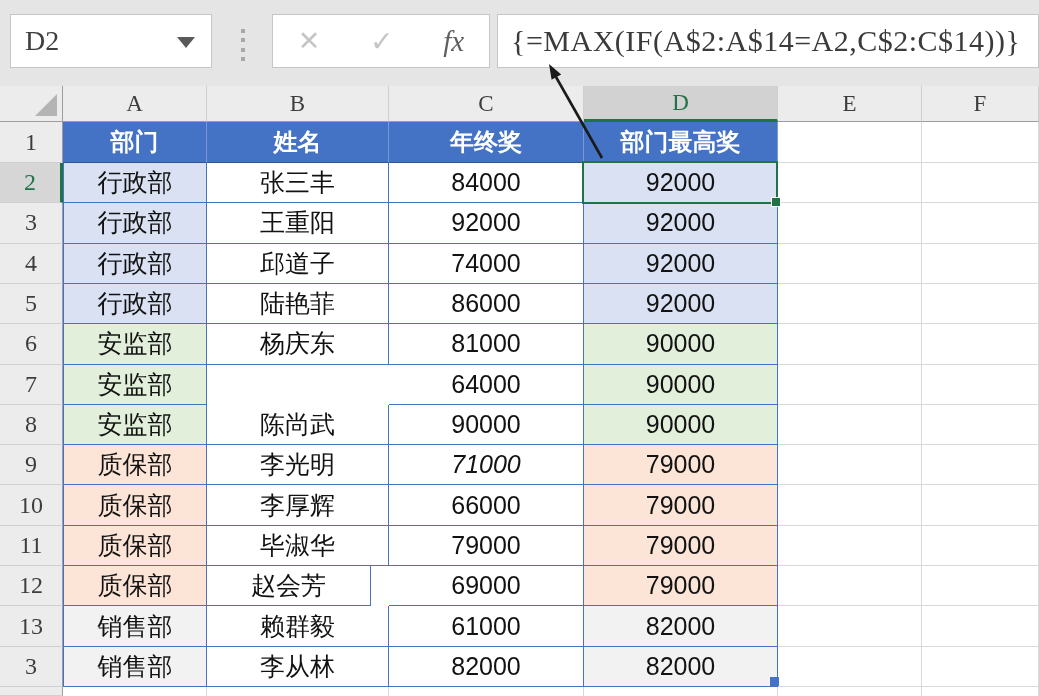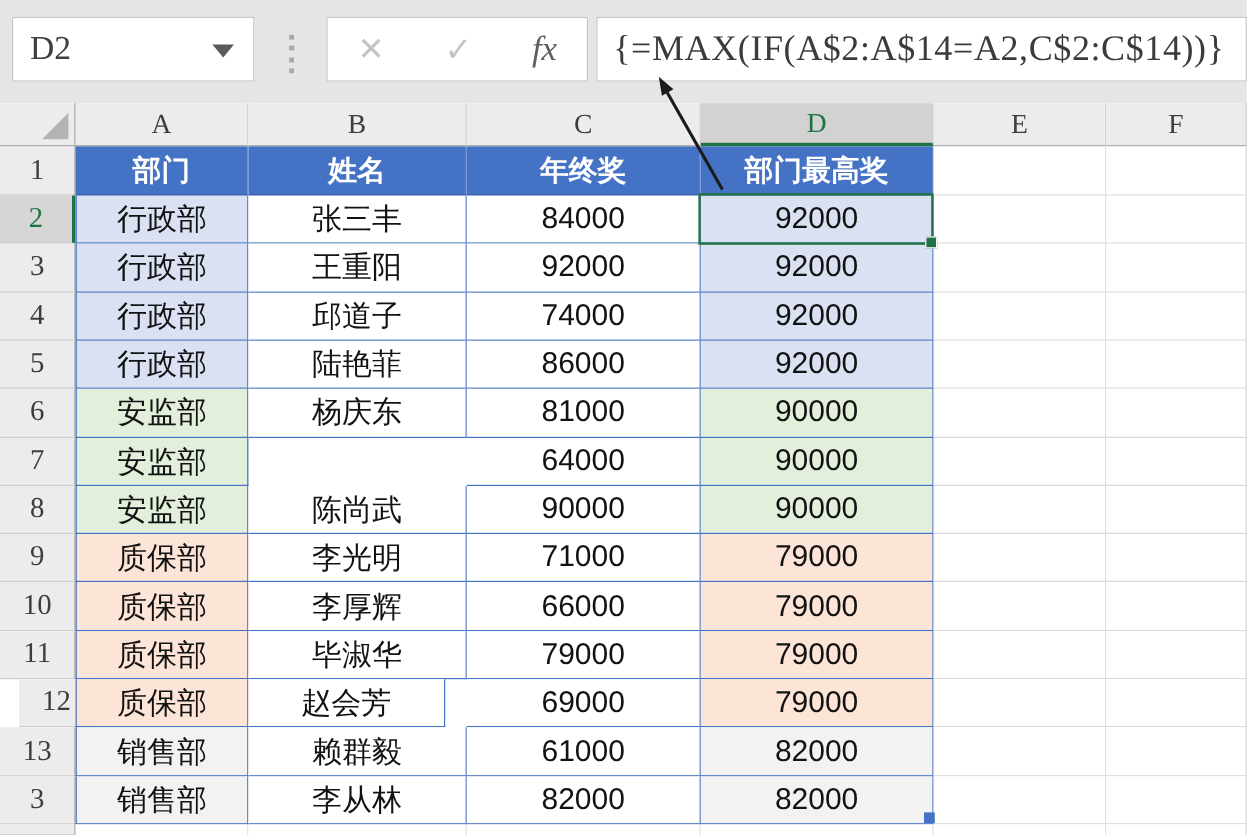--- a/index.html
+++ b/index.html
@@ -128,21 +128,21 @@
     <div class="hd rowhd sel" style="left: 0px; top: 77px; width: 63px; height: 40.31px;">2</div>
     <div class="hd rowhd" style="left: 0px; top: 117.31px; width: 63px; height: 40.31px;">3</div>
     <div class="hd rowhd" style="left: 0px; top: 157.62px; width: 63px; height: 40.31px;">4</div>
     <div class="hd rowhd" style="left: 0px; top: 197.93px; width: 63px; height: 40.31px;">5</div>
     <div class="hd rowhd" style="left: 0px; top: 238.24px; width: 63px; height: 40.31px;">6</div>
     <div class="hd rowhd" style="left: 0px; top: 278.55px; width: 63px; height: 40.31px;">7</div>
     <div class="hd rowhd" style="left: 0px; top: 318.86px; width: 63px; height: 40.31px;">8</div>
     <div class="hd rowhd" style="left: 0px; top: 359.17px; width: 63px; height: 40.31px;">9</div>
     <div class="hd rowhd" style="left: 0px; top: 399.48px; width: 63px; height: 40.31px;">10</div>
     <div class="hd rowhd" style="left: 0px; top: 439.79px; width: 63px; height: 40.31px;">11</div>
-    <div class="hd rowhd" style="left: 16px; top: 480.1px; width: 63px; height: 40.31px;">12</div>
+    <div class="hd rowhd" style="left: 0px; top: 480.1px; width: 63px; height: 40.31px;">12</div>
     <div class="hd rowhd" style="left: 0px; top: 520.41px; width: 63px; height: 40.31px;">13</div>
     <div class="hd rowhd" style="left: 0px; top: 560.72px; width: 63px; height: 40.31px;">3</div>
     <div class="hd rowhd" style="left: 0px; top: 601.03px; width: 63px; height: 8.97px;"></div>
     <div class="cell hdr1" style="left: 207px; top: 36px; width: 182px; height: 41px;">姓名</div>
     <div class="cell hdr1 first" style="left: 63px; top: 36px; width: 144px; height: 41px;">部门</div>
     <div class="cell hdr1" style="left: 389px; top: 36px; width: 195px; height: 41px;">年终奖</div>
     <div class="cell hdr1" style="left: 584px; top: 36px; width: 194px; height: 41px;">部门最高奖</div>
     <div class="cell plain" style="left: 778px; top: 36px; width: 144px; height: 41px;"></div>
     <div class="cell plain" style="left: 922px; top: 36px; width: 117px; height: 41px;"></div>
     <div class="cell tbl first" style="background: rgb(217, 225, 242); left: 63px; top: 77px; width: 144px; height: 40.31px;">行政部</div>
@@ -181,21 +181,21 @@
     <div class="cell plain" style="left: 778px; top: 278.55px; width: 144px; height: 40.31px;"></div>
     <div class="cell plain" style="left: 922px; top: 278.55px; width: 117px; height: 40.31px;"></div>
     <div class="cell tbl first" style="background: rgb(226, 239, 218); left: 63px; top: 318.86px; width: 144px; height: 40.31px;">安监部</div>
     <div class="cell tbl" style="background: rgb(255, 255, 255); left: 207px; top: 318.86px; width: 182px; height: 40.31px;">陈尚武</div>
     <div class="cell tbl num" style="background: rgb(255, 255, 255); left: 389px; top: 318.86px; width: 195px; height: 40.31px;">90000</div>
     <div class="cell tbl num" style="background: rgb(226, 239, 218); left: 584px; top: 318.86px; width: 194px; height: 40.31px;">90000</div>
     <div class="cell plain" style="left: 778px; top: 318.86px; width: 144px; height: 40.31px;"></div>
     <div class="cell plain" style="left: 922px; top: 318.86px; width: 117px; height: 40.31px;"></div>
     <div class="cell tbl first" style="background: rgb(252, 228, 214); left: 63px; top: 359.17px; width: 144px; height: 40.31px;">质保部</div>
     <div class="cell tbl" style="background: rgb(255, 255, 255); left: 207px; top: 359.17px; width: 182px; height: 40.31px;">李光明</div>
-    <div class="cell tbl num" style="background: rgb(255, 255, 255); left: 389px; top: 359.17px; width: 195px; height: 40.31px;">71000</div>
+    <div class="cell tbl num" style="background: rgb(255, 255, 255); left: 389px; top: 359.17px; width: 195px; height: 40.31px; font-style: italic;">71000</div>
     <div class="cell tbl num" style="background: rgb(252, 228, 214); left: 584px; top: 359.17px; width: 194px; height: 40.31px;">79000</div>
     <div class="cell plain" style="left: 778px; top: 359.17px; width: 144px; height: 40.31px;"></div>
     <div class="cell plain" style="left: 922px; top: 359.17px; width: 117px; height: 40.31px;"></div>
     <div class="cell tbl first" style="background: rgb(252, 228, 214); left: 63px; top: 399.48px; width: 144px; height: 40.31px;">质保部</div>
     <div class="cell tbl" style="background: rgb(255, 255, 255); left: 207px; top: 399.48px; width: 182px; height: 40.31px;">李厚辉</div>
     <div class="cell tbl num" style="background: rgb(255, 255, 255); left: 389px; top: 399.48px; width: 195px; height: 40.31px;">66000</div>
     <div class="cell tbl num" style="background: rgb(252, 228, 214); left: 584px; top: 399.48px; width: 194px; height: 40.31px;">79000</div>
     <div class="cell plain" style="left: 778px; top: 399.48px; width: 144px; height: 40.31px;"></div>
     <div class="cell plain" style="left: 922px; top: 399.48px; width: 117px; height: 40.31px;"></div>
     <div class="cell tbl first" style="background: rgb(252, 228, 214); left: 63px; top: 439.79px; width: 144px; height: 40.31px;">质保部</div>

